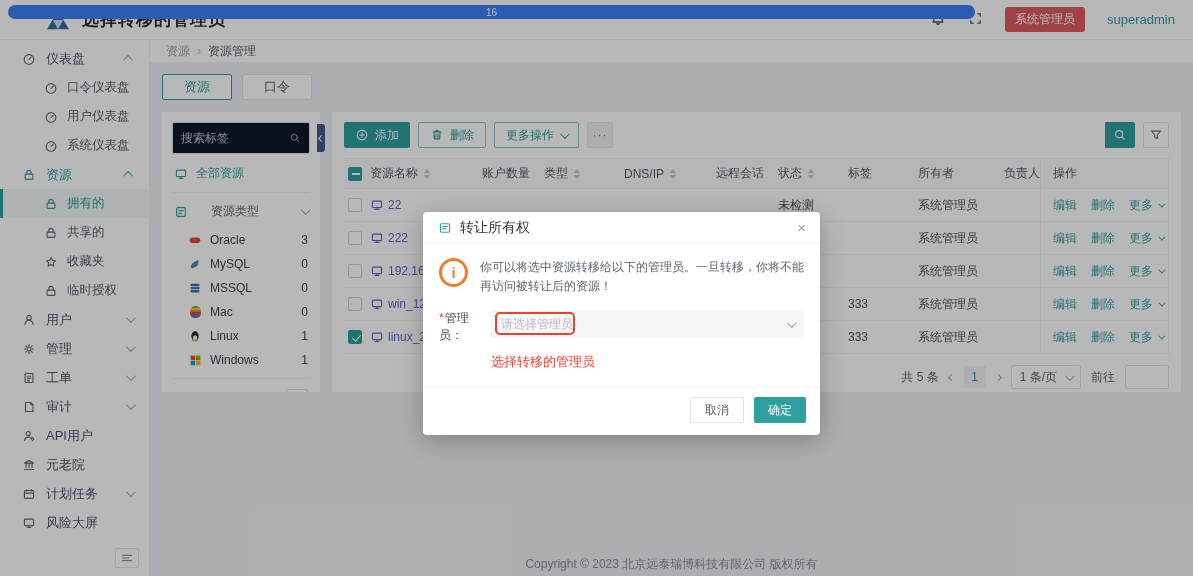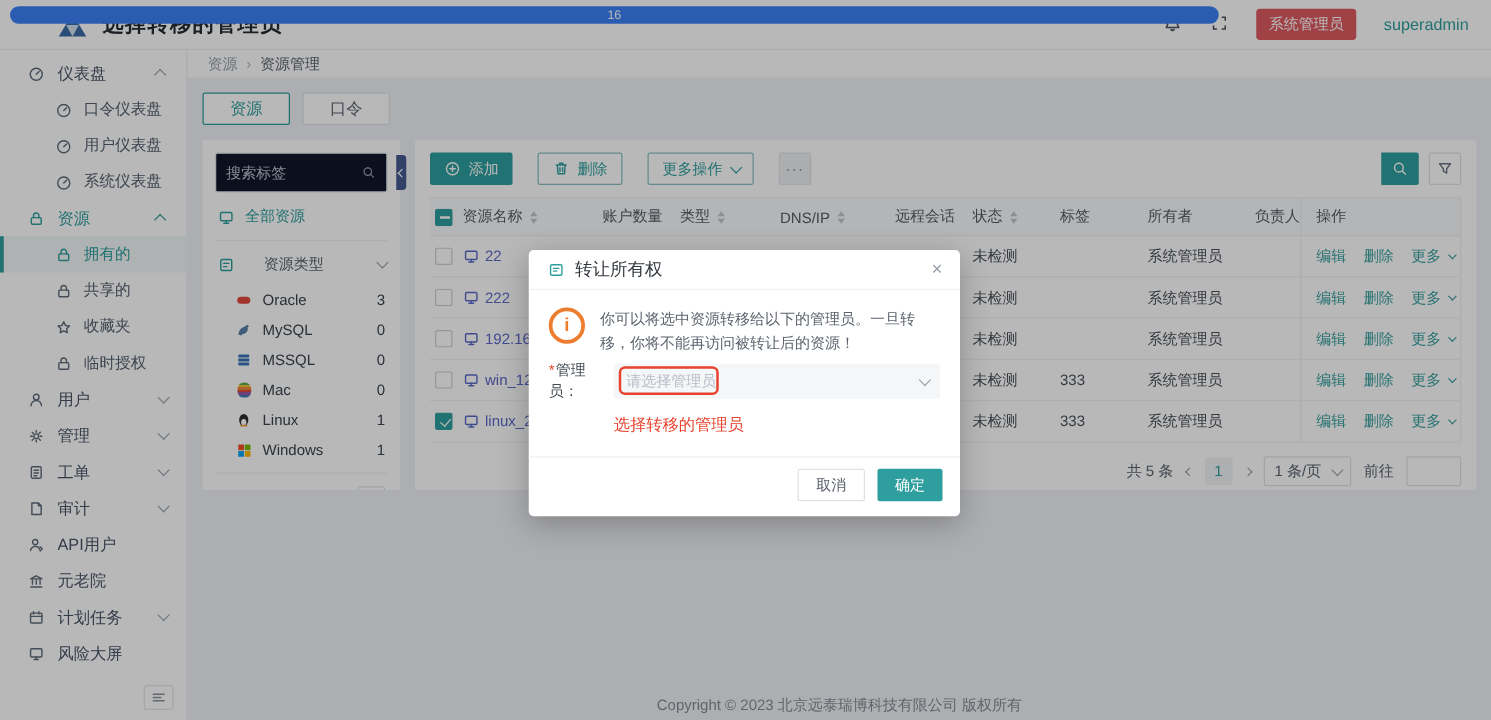--- a/index.html
+++ b/index.html
@@ -68,21 +68,21 @@
   .fp-sec .cv{margin-left:auto;color:#9aa3ad}
   .fp-type{display:flex;align-items:center;gap:8px;padding-left:16px;height:24px;color:#3b434d}
   .fp-type .tcount{margin-left:auto;padding-right:2px;color:#3b434d}
   .fp-tag{display:flex;align-items:center;gap:8px;padding:10px 2px 0;margin-top:6px;border-top:1px solid #f0f2f4;color:#5b6470}
   .fp-tag .ic{color:#2f9e9e}
   .add-btn{margin-left:auto;width:22px;height:20px;border:1px solid #dfe3e7;border-radius:2px;background:#fff;color:#8a939e;display:flex;align-items:center;justify-content:center;font-size:13px}
   .apple{display:inline-block;width:11px;height:12px;border-radius:46% 46% 42% 42%;
     background:linear-gradient(180deg,#61b146 0 16%,#f6c33d 16% 32%,#ee8a3a 32% 49%,#e0473f 49% 66%,#9a5aa8 66% 83%,#4178be 83% 100%)}
   
   .table-card{flex:1;margin-left:12px;background:#fff;border-radius:2px;padding:10px 12px;display:flex;flex-direction:column;overflow:hidden}
-  .toolbar{display:flex;align-items:flex-start;gap:20px}
+  .toolbar{display:flex;align-items:flex-start;gap:8px}
   .btn{height:26px;border-radius:2px;display:inline-flex;align-items:center;gap:6px;font-size:12px;padding:0 11px;cursor:default}
   .btn-add{background:#2f9e9e;color:#fff}
   .btn-ghost{background:#fff;border:1px solid #8cc2c2;color:#2f9e9e}
   .btn-dots{width:26px;padding:0;justify-content:center;background:#eef0f3;border:1px solid #e2e5e9;color:#7c8692;letter-spacing:1px}
   .tb-search{margin-left:auto;display:flex;align-items:center}
   .tb-input{width:168px;height:26px;border:1px solid #dfe3e7;border-right:none;border-radius:2px 0 0 2px;display:flex;align-items:center;padding:0 8px;color:#b9c0c9;background:#fff}
   .tb-go{width:30px;height:26px;background:#2f9e9e;border-radius:0 2px 2px 0;color:#fff;display:flex;align-items:center;justify-content:center}
   .tb-filter{width:26px;height:26px;border:1px solid #dfe3e7;border-radius:2px;margin-left:8px;color:#6b7584;display:flex;align-items:center;justify-content:center;background:#fff}
   
   .ttable{margin-top:10px}
@@ -106,30 +106,30 @@
   
   .pager{margin-top:11px;display:flex;align-items:center;justify-content:flex-end;gap:10px;color:#5b6470}
   .pg-arrow{color:#9aa3ad;display:flex;align-items:center}
   .pg-num{min-width:22px;height:22px;background:#f2f3f5;border-radius:2px;color:#2f9e9e;display:flex;align-items:center;justify-content:center}
   .pg-size{height:24px;border:1px solid #dfe3e7;border-radius:2px;background:#fff;display:flex;align-items:center;gap:8px;padding:0 8px;color:#5b6470}
   .pg-size .cv{color:#9aa3ad}
   .pg-goto{width:44px;height:24px;border:1px solid #dfe3e7;border-radius:2px;background:#fff}
   .page-foot{position:absolute;left:0;right:0;bottom:3px;text-align:center;color:#878d95;font-size:12px}
   
   .dim{position:absolute;inset:0;background:rgba(0,0,0,0.28);z-index:10}
-  .modal{position:absolute;left:423px;top:200px;width:345px;background:#fff;border-radius:4px;z-index:20;box-shadow:0 6px 24px rgba(0,0,0,.25)}
+  .modal{position:absolute;left:423px;top:212px;width:397px;background:#fff;border-radius:4px;z-index:20;box-shadow:0 6px 24px rgba(0,0,0,.25)}
   .mo-head{height:32px;display:flex;align-items:center;gap:8px;padding:0 14px;border-bottom:1px solid #f0f1f3}
   .mo-head .ic{color:#2f9e9e;width:15px;height:15px}
   .mo-title{font-size:14px;color:#32383f}
   .mo-close{margin-left:auto;color:#9aa1a9;font-size:15px;line-height:1}
   .mo-body{padding:12px 16px 2px}
   .mo-info{display:flex;gap:12px;margin-top:2px}
   .info-ic{flex:none;width:29px;height:29px;border:3px solid #ed7d2e;border-radius:50%;color:#ed7d2e;font-weight:bold;font-size:15px;display:flex;align-items:center;justify-content:center}
   .mo-text{flex:1;color:#5c646e;line-height:1.6;font-size:12px}
-  .mo-form{display:flex;align-items:center;margin-top:4px}
+  .mo-form{display:flex;align-items:flex-start;margin-top:14px}
   .mo-label{width:52px;color:#454c55;flex:none}
   .req{color:#e8432e;font-style:normal;margin-right:1px}
   .mo-select{position:relative;flex:1;height:28px;background:#f4f6f8;border-radius:2px;display:flex;align-items:center;padding:0 10px;color:#b9bec7}
   .mo-select .ph{flex:1}
   .mo-select .cv{color:#9aa1a9}
   .anno-rect{position:absolute;left:4px;top:2px;width:80px;height:23px;border:2px solid #e8432e;border-radius:5px;pointer-events:none}
   .anno-text{margin:9px 0 6px 52px;color:#e8432e;font-size:13px}
   .mo-foot{display:flex;justify-content:flex-end;gap:10px;padding:9px 14px 12px;border-top:1px solid #f0f1f3;margin-top:8px}
   .btn-cancel{height:26px;padding:0 14px;border:1px solid #dfe3e7;border-radius:2px;background:#fff;color:#555c66;font-size:12px;font-family:inherit}
   .btn-ok{height:26px;padding:0 14px;border:none;border-radius:2px;background:#2f9e9e;color:#fff;font-size:12px;font-family:inherit}

